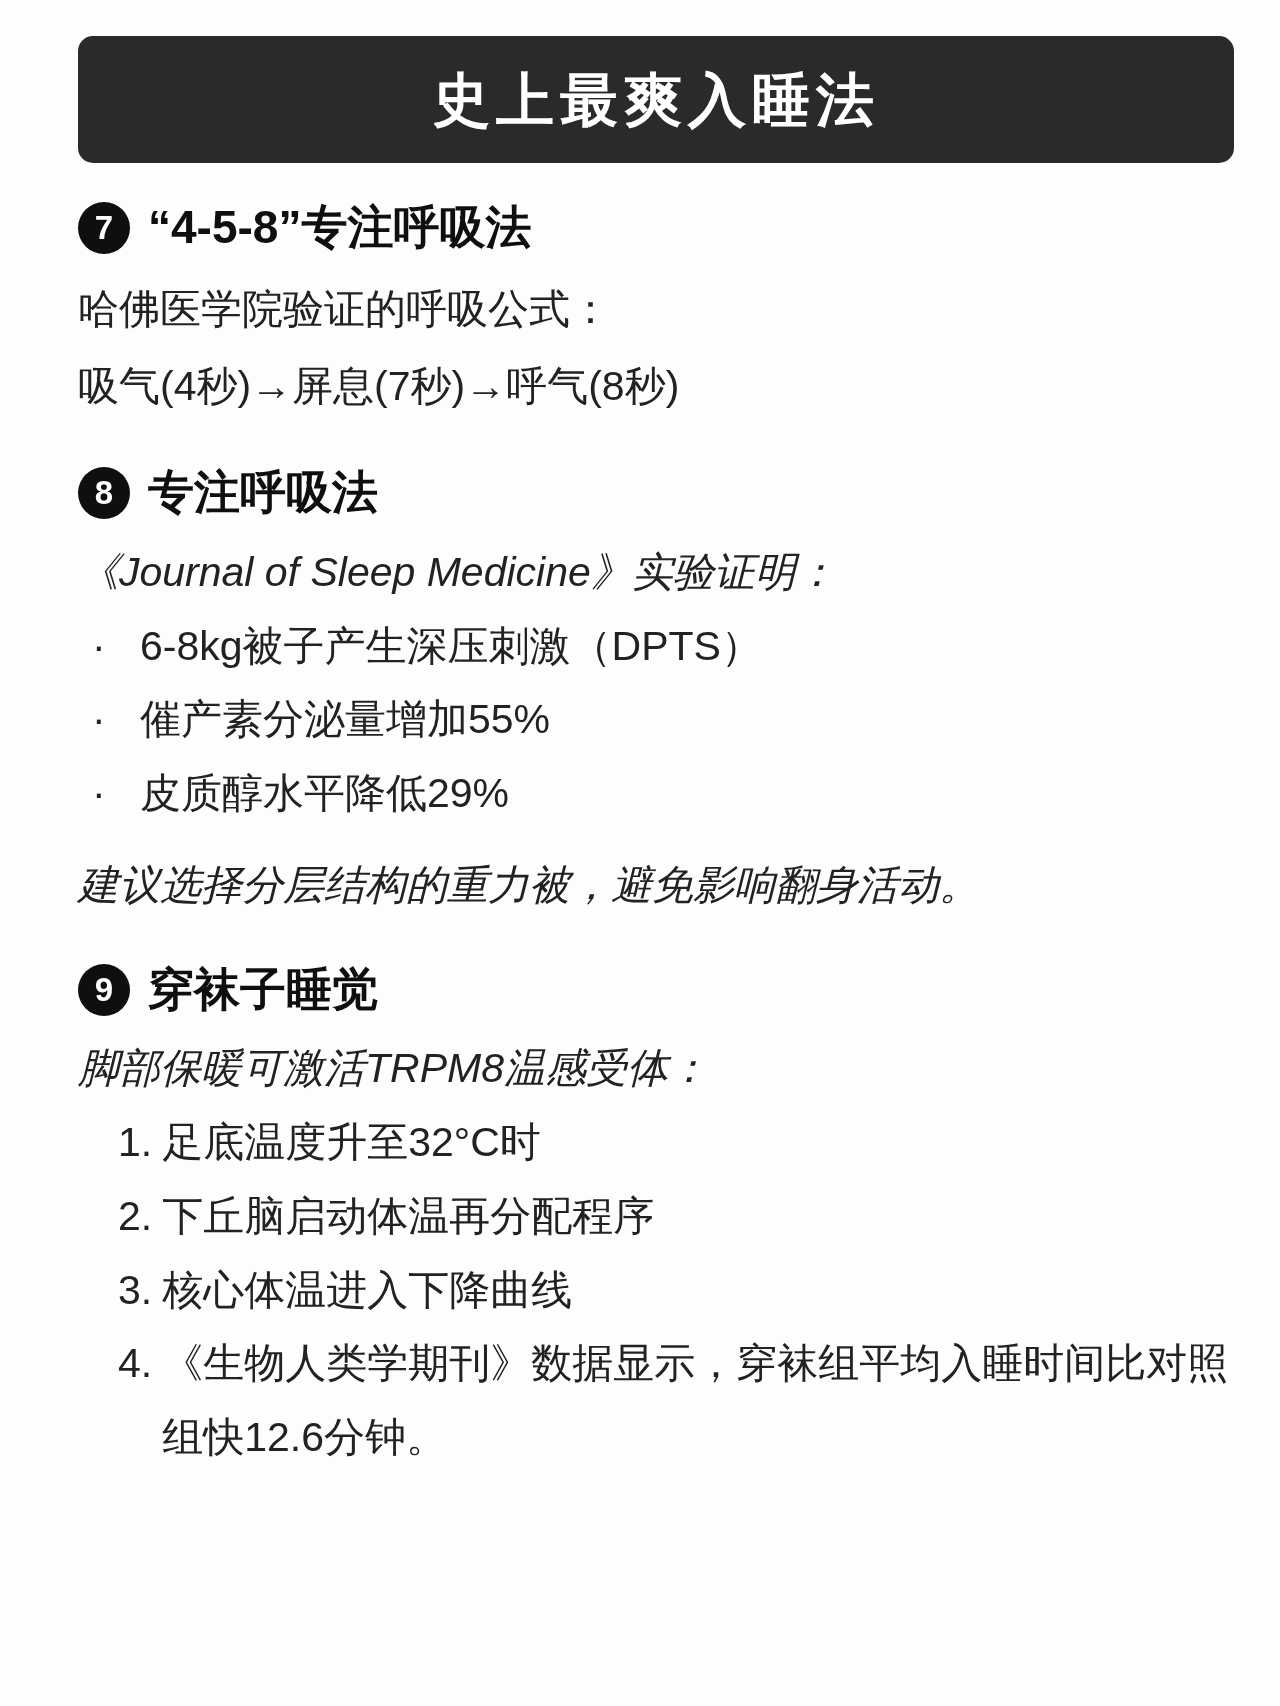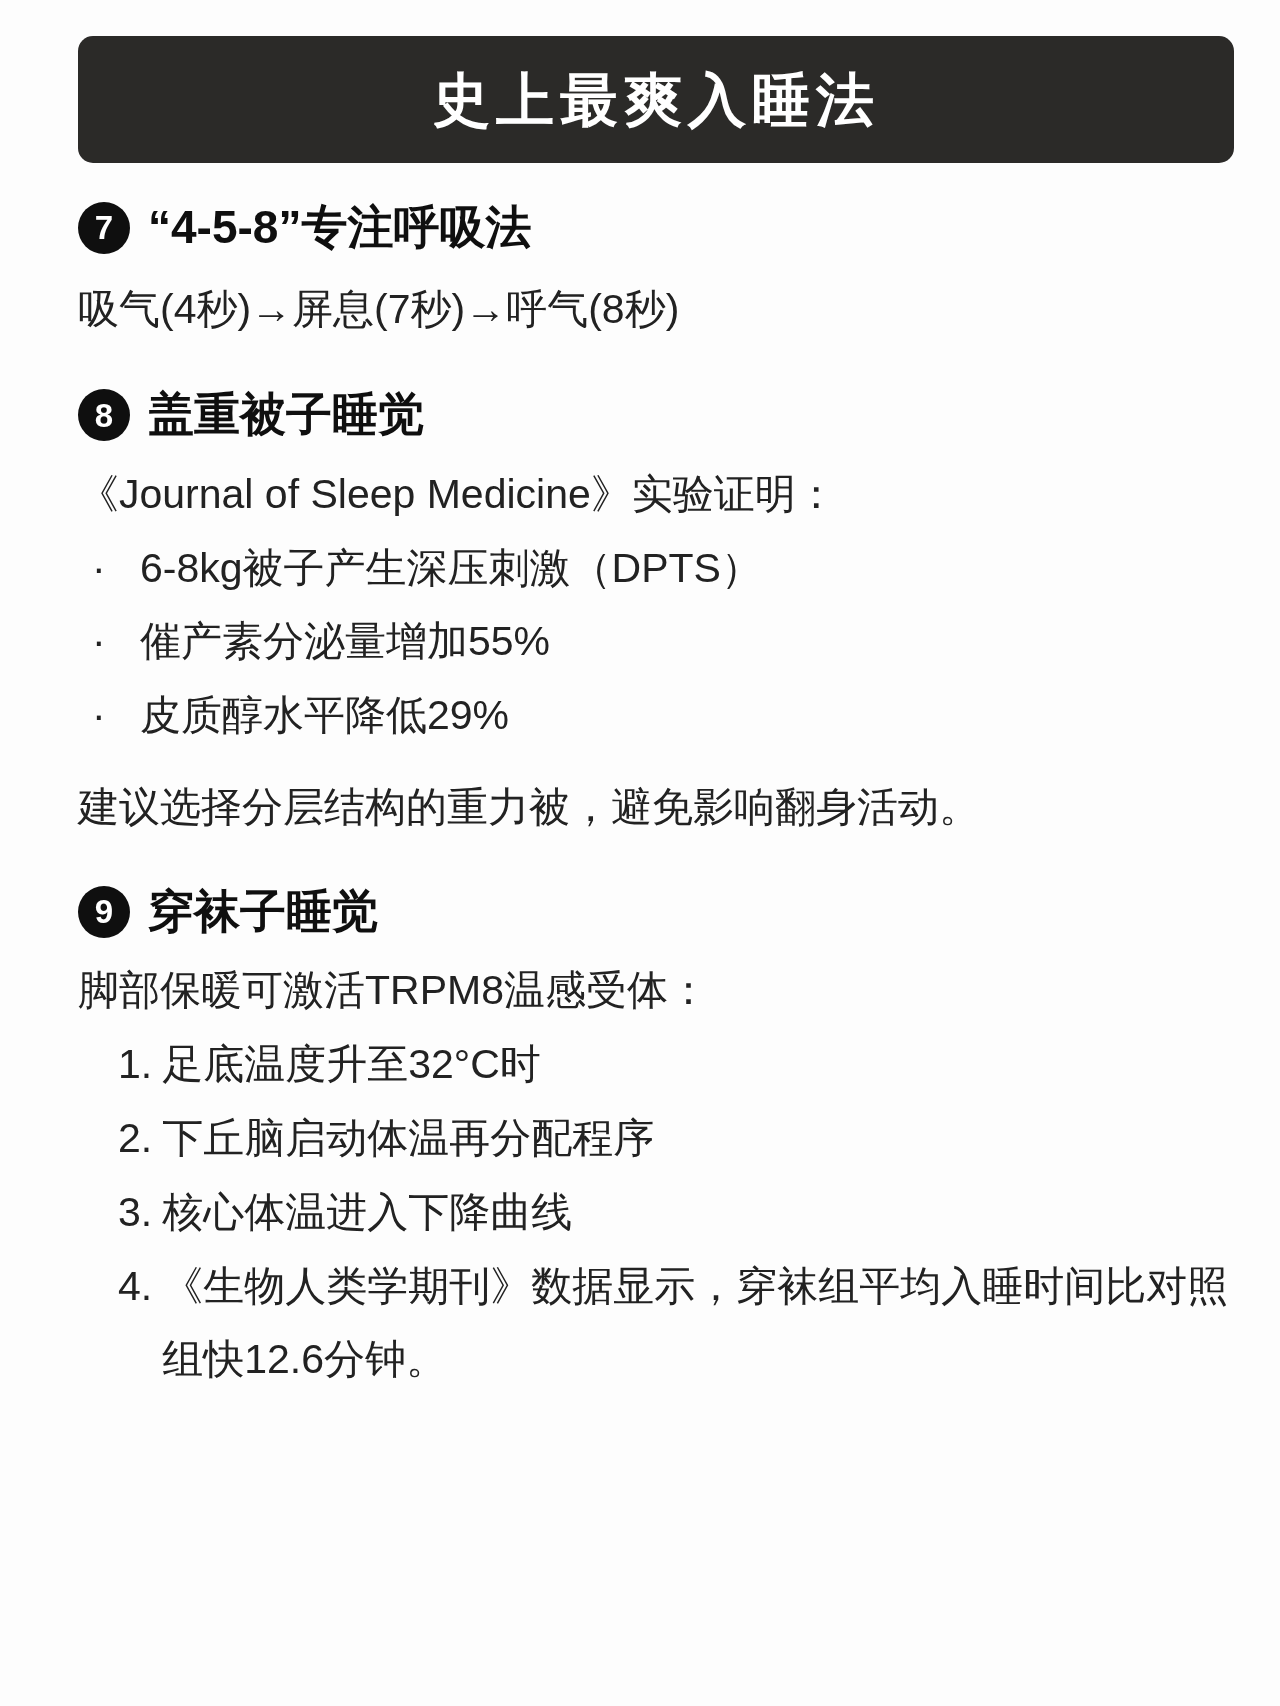--- a/index.html
+++ b/index.html
@@ -63,21 +63,21 @@
     flex: 0 0 auto;
   }
   
   .body-block { margin-top: 14px; }
   .body-line {
     margin: 0;
     font-size: 41px;
     line-height: 1.9;
     color: #222222;
   }
-  .body-block.tight .body-line { line-height: 1.8; }
+  .body-block.tight .body-line { line-height: 1.8; font-style: italic; }
   
   .bullet-item {
     display: flex;
     font-size: 41px;
     line-height: 1.8;
     padding-left: 14px;
     color: #222222;
   }
   .bullet-dot {
     flex: 0 0 auto;
@@ -108,28 +108,29 @@
   <header class="banner">
     <h1>史上最爽入睡法</h1>
   </header>
 
   <section>
     <h2 class="sec-head s7">
       <span class="badge">7</span>
       <span>“4-5-8”专注呼吸法</span>
     </h2>
     <div class="body-block">
+      <p class="body-line">哈佛医学院验证的呼吸公式：</p>
       <p class="body-line">吸气(4秒)→屏息(7秒)→呼气(8秒)</p>
     </div>
   </section>
 
   <section>
     <h2 class="sec-head s8">
       <span class="badge">8</span>
-      <span>盖重被子睡觉</span>
+      <span>专注呼吸法</span>
     </h2>
     <div class="body-block tight">
       <p class="body-line">《Journal of Sleep Medicine》实验证明：</p>
       <div class="bullet-item">
         <span class="bullet-dot">·</span>
         <span class="bullet-text">6-8kg被子产生深压刺激（DPTS）</span>
       </div>
       <div class="bullet-item">
         <span class="bullet-dot">·</span>
         <span class="bullet-text">催产素分泌量增加55%</span>

